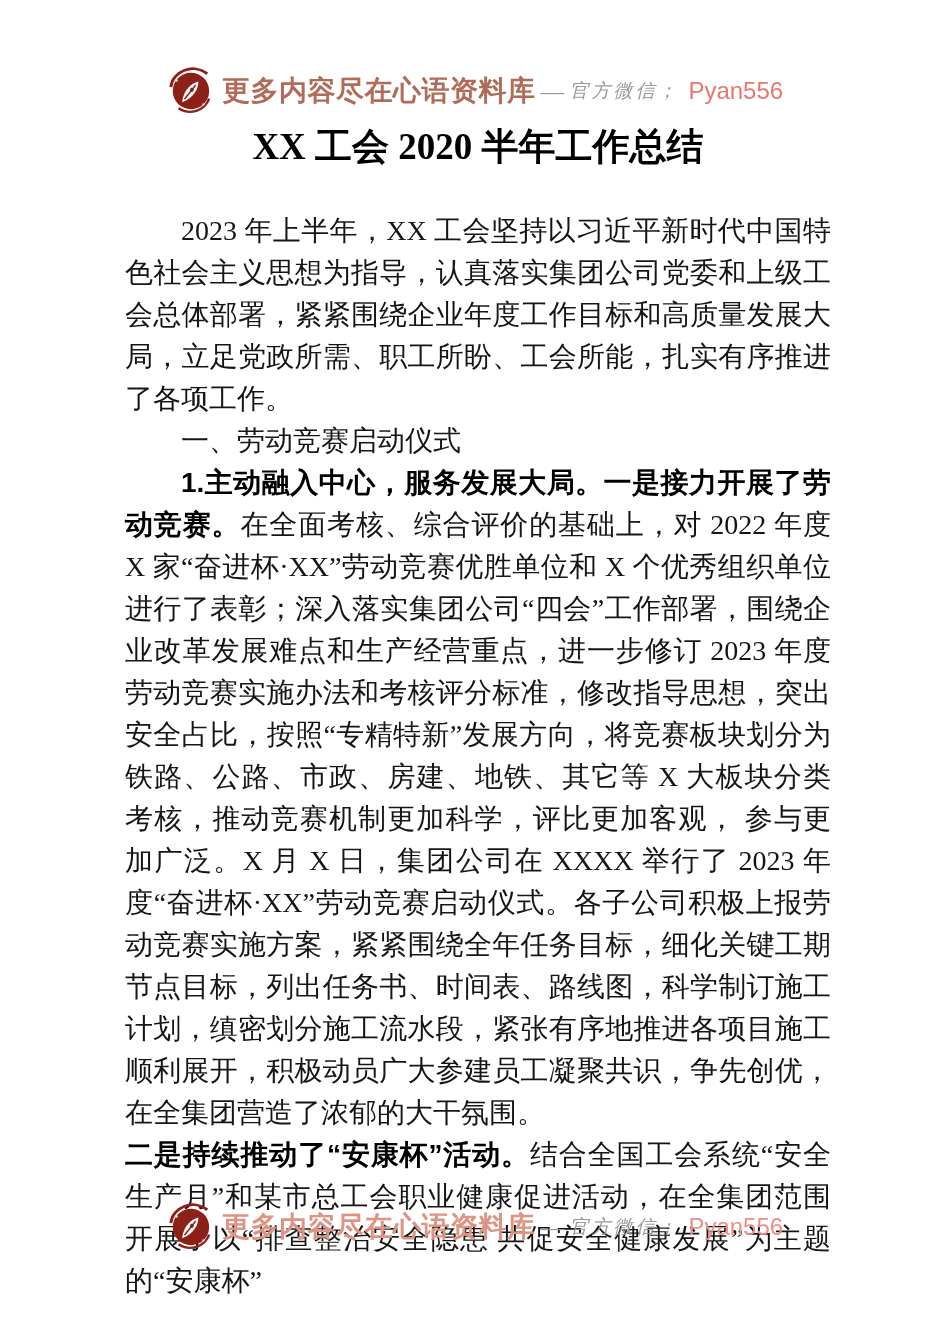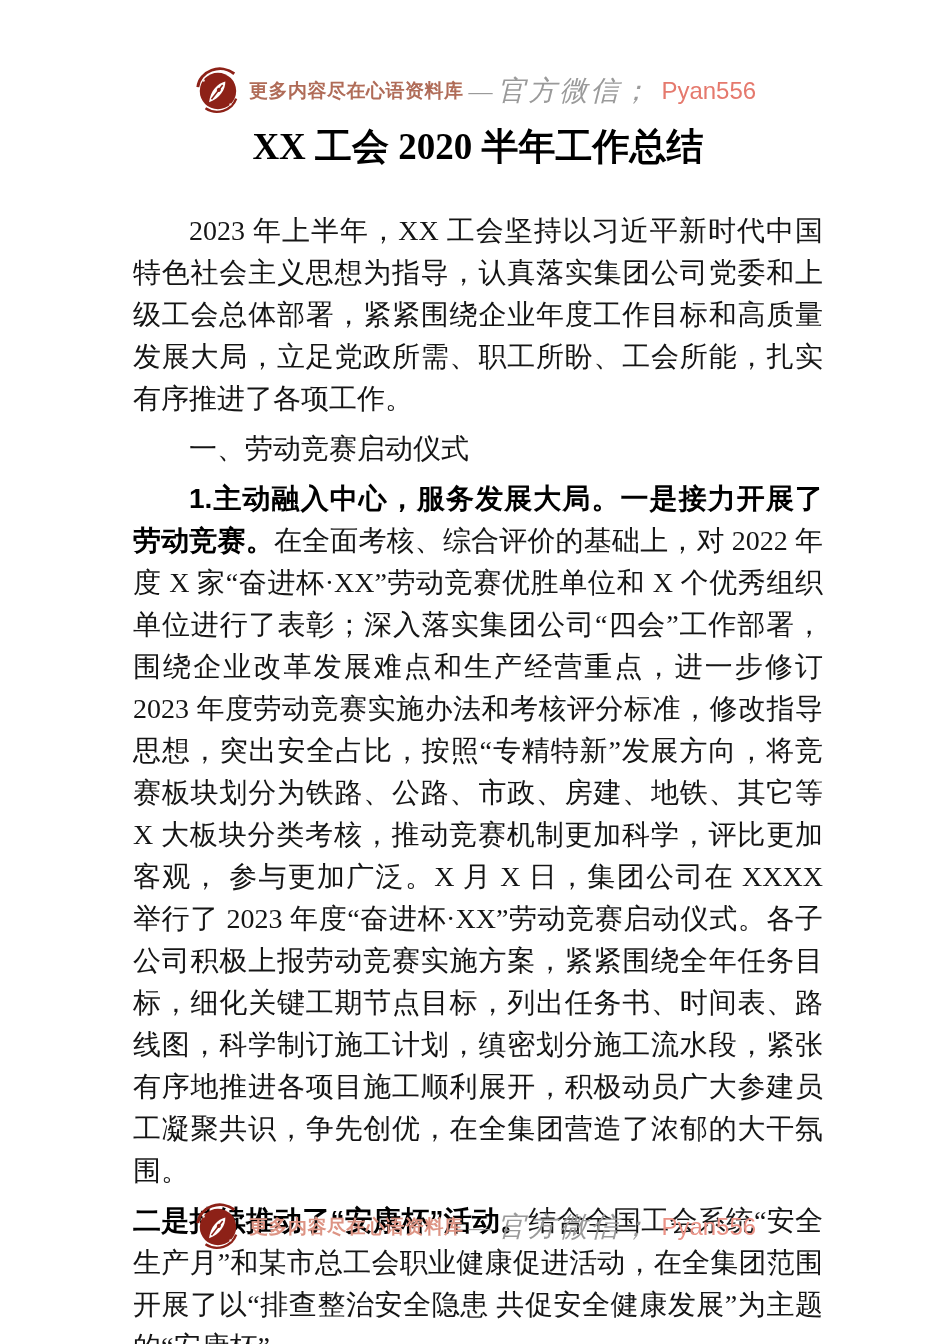--- a/index.html
+++ b/index.html
@@ -20,30 +20,30 @@
     display: flex;
     align-items: center;
     justify-content: center;
     gap: 9px;
     white-space: nowrap;
   }
   .watermark-header { top: 66px; }
   .watermark-footer { top: 1202px; }
   .wm-logo { width: 46px; height: 50px; flex: 0 0 auto; }
   .wm-brand {
-    font-size: 19px;
+    font-size: 28px;
     font-weight: bold;
     letter-spacing: 0.5px;
     font-family: "Liberation Serif", serif;
   }
   .watermark-header .wm-brand { color: #b06c58; }
   .watermark-footer .wm-brand { color: #dd9484; }
   .wm-dash { font-size: 24px; color: #9a9a9a; margin: 0 -4px; }
   .wm-label {
-    font-size: 28px;
+    font-size: 19px;
     color: #9a9a9a;
     font-style: italic;
     letter-spacing: 3px;
     font-family: "Liberation Serif", serif;
   }
   .wm-id {
     font-size: 24px;
     color: #e5796d;
     font-family: "Liberation Sans", sans-serif;
   }
@@ -65,21 +65,21 @@
     color: #000000;
     font-family: "Liberation Serif", serif;
   }
   .doc-body {
     margin-top: 40px;
     font-size: 28px;
     line-height: 42px;
     text-align: justify;
     color: #151515;
   }
-  .doc-body p { margin: 8px; }
+  .doc-body p { margin: 0; }
   p.indent { text-indent: 2em; }
   .bold-run {
     font-family: "Liberation Sans", sans-serif;
     font-weight: 700;
     color: #000000;
   }
   .normal-run { font-family: "Liberation Serif", serif; }
 </style>
 </head>
 <body>

